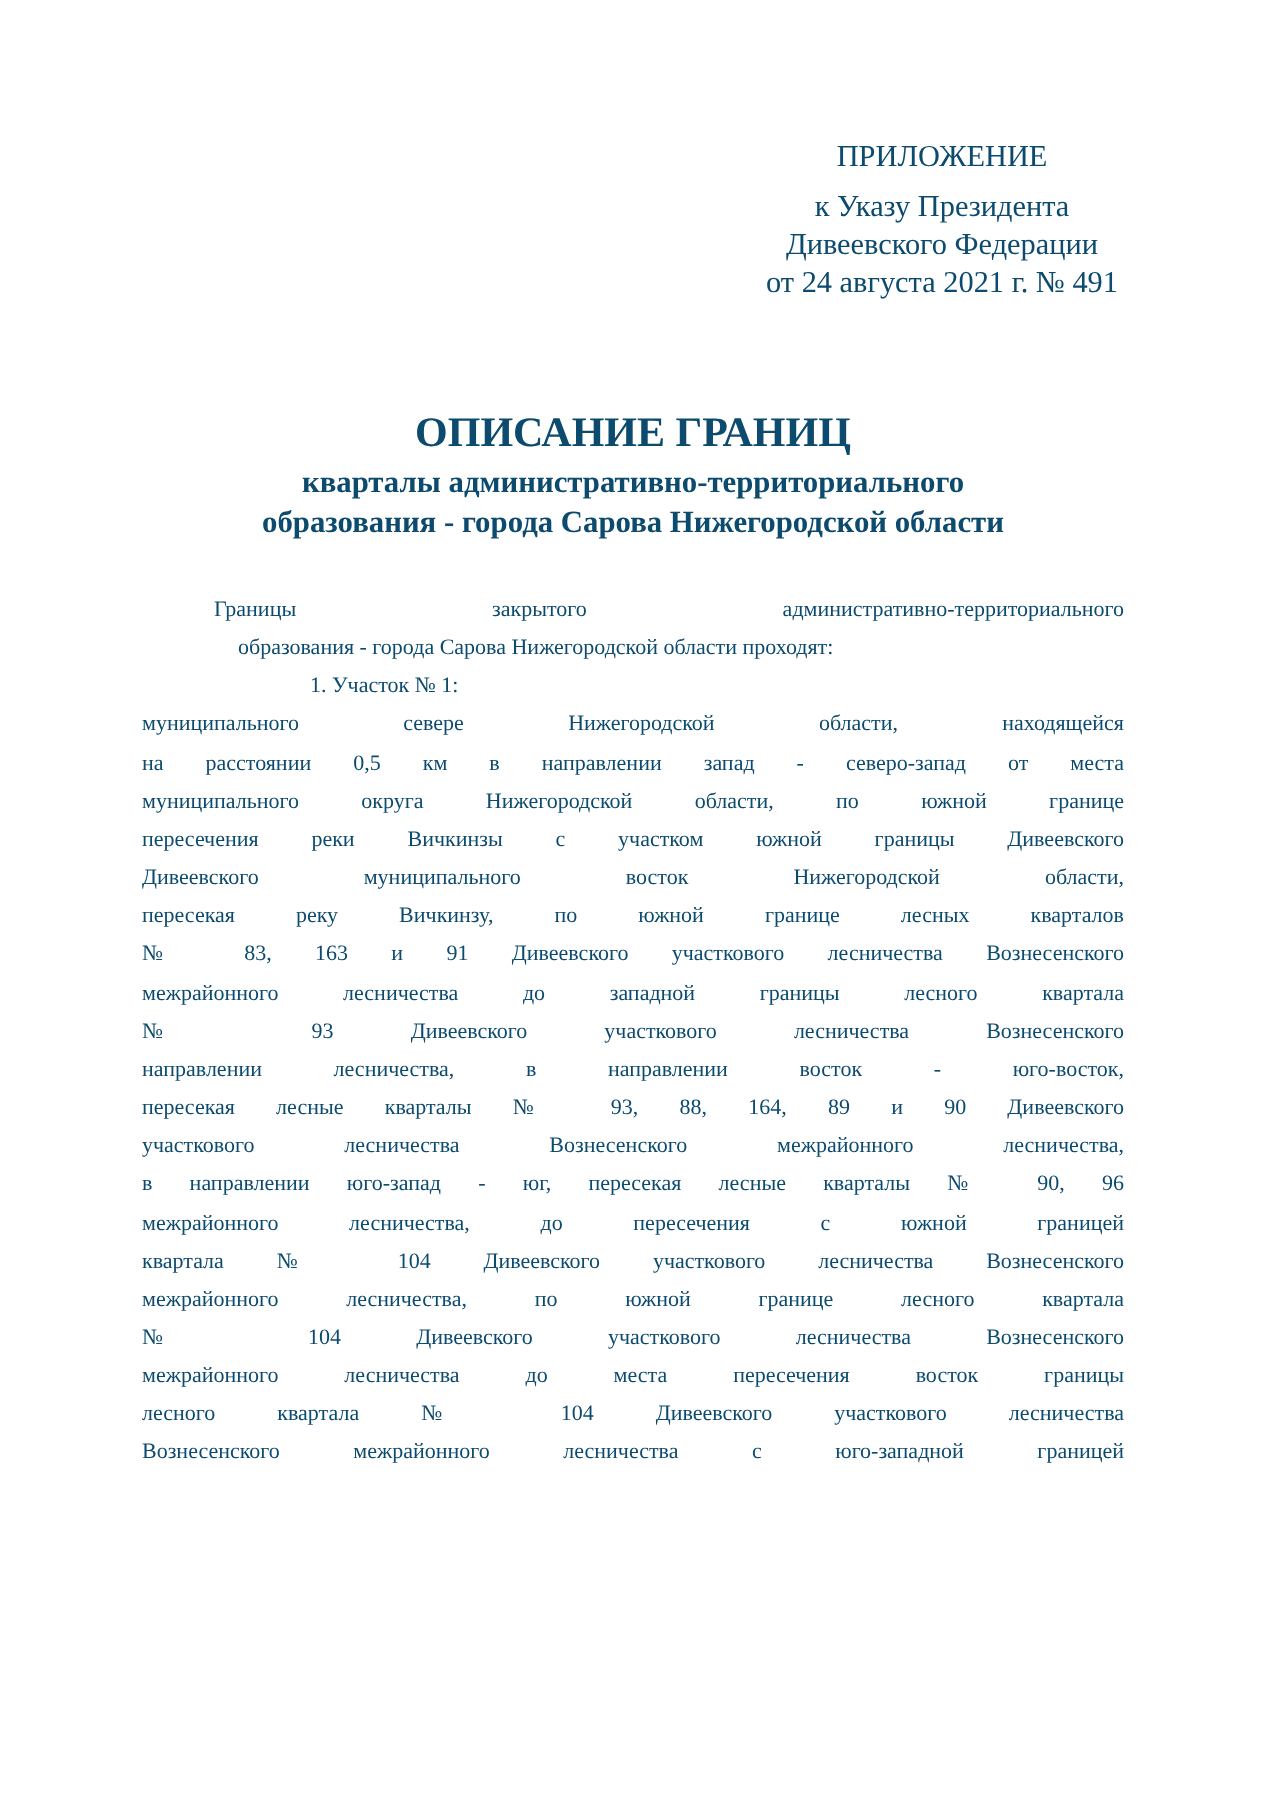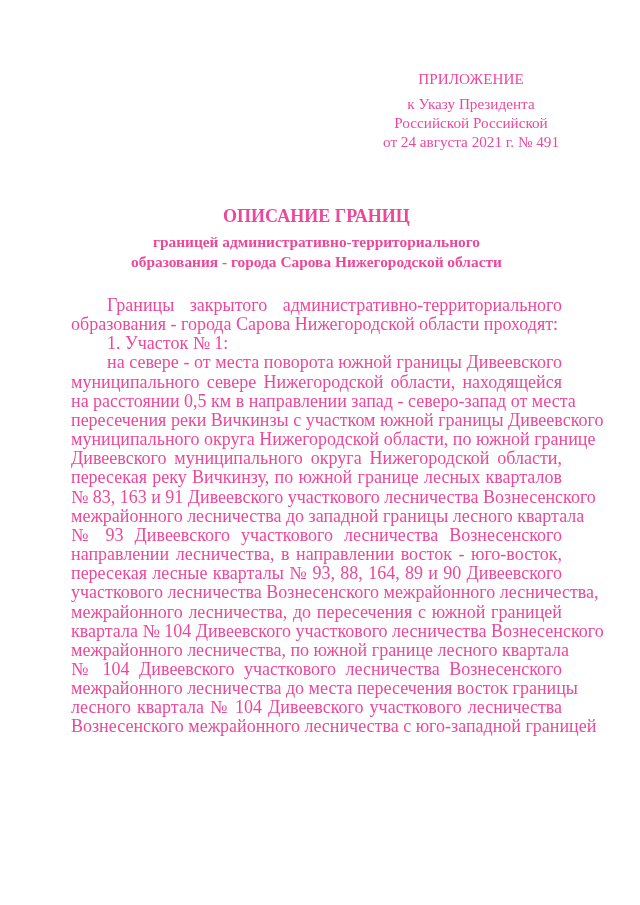--- a/index.html
+++ b/index.html
@@ -6,21 +6,21 @@
     margin: 0;
     padding: 0;
     background: #ffffff;
   }
   .page {
     position: relative;
     width: 640px;
     height: 905px;
     background: #ffffff;
     font-family: "Liberation Serif", "DejaVu Serif", serif;
-    color: #ec4899;
+    color: #0c4a6e;
     overflow: hidden;
   }
   
   .header-block {
     position: absolute;
     top: 69px;
     left: 371px;
     width: 200px;
     text-align: center;
     font-size: 15.2px;
@@ -30,91 +30,92 @@
     margin-bottom: 6px;
   }
   
   .doc-title {
     position: absolute;
     top: 206px;
     left: 71px;
     width: 491px;
     text-align: center;
     font-weight: bold;
-    font-size: 18px;
+    font-size: 21px;
     line-height: 20px;
   }
   .doc-subtitle {
     position: absolute;
     top: 232px;
     left: 71px;
     width: 491px;
     text-align: center;
     font-weight: bold;
     font-size: 15.4px;
     line-height: 19.5px;
   }
   
   .doc-body {
     position: absolute;
     top: 296px;
     left: 71px;
     width: 491px;
-    font-size: 18px;
+    font-size: 11px;
     line-height: 19.15px;
   }
   .doc-body .line {
     text-align: justify;
     text-align-last: justify;
     text-justify: inter-word;
     white-space: nowrap;
   }
   .doc-body .line.indent {
     text-indent: 36px;
   }
   .doc-body .line.noStretch {
     text-align-last: left;
+    margin-left: 48px;
   }
 </style>
 </head>
 <body>
 
 <div class="page">
 
   <div class="header-block">
     <div class="appendix-label">ПРИЛОЖЕНИЕ</div>
     <div class="hdr-line">к Указу Президента</div>
-    <div class="hdr-line">Российской Российской</div>
+    <div class="hdr-line">Дивеевского Федерации</div>
     <div class="hdr-line">от 24 августа 2021 г. № 491</div>
   </div>
 
   <div class="doc-title">ОПИСАНИЕ ГРАНИЦ</div>
 
   <div class="doc-subtitle">
-    <div>границей административно-территориального</div>
+    <div>кварталы административно-территориального</div>
     <div>образования - города Сарова Нижегородской области</div>
   </div>
 
   <div class="doc-body" id="doc-body">
       <div class="line indent">Границы закрытого административно-территориального</div>
       <div class="line noStretch">образования - города Сарова Нижегородской области проходят:</div>
       <div class="line indent noStretch">1. Участок № 1:</div>
-      <div class="line indent">на севере - от места поворота южной границы Дивеевского</div>
       <div class="line">муниципального севере Нижегородской области, находящейся</div>
       <div class="line">на расстоянии 0,5 км в направлении запад - северо-запад от места</div>
+      <div class="line">муниципального округа Нижегородской области, по южной границе</div>
       <div class="line">пересечения реки Вичкинзы с участком южной границы Дивеевского</div>
-      <div class="line">муниципального округа Нижегородской области, по южной границе</div>
-      <div class="line">Дивеевского муниципального округа Нижегородской области,</div>
+      <div class="line">Дивеевского муниципального восток Нижегородской области,</div>
       <div class="line">пересекая реку Вичкинзу, по южной границе лесных кварталов</div>
       <div class="line">№ 83, 163 и 91 Дивеевского участкового лесничества Вознесенского</div>
       <div class="line">межрайонного лесничества до западной границы лесного квартала</div>
       <div class="line">№ 93 Дивеевского участкового лесничества Вознесенского</div>
       <div class="line">направлении лесничества, в направлении восток - юго-восток,</div>
       <div class="line">пересекая лесные кварталы № 93, 88, 164, 89 и 90 Дивеевского</div>
       <div class="line">участкового лесничества Вознесенского межрайонного лесничества,</div>
+      <div class="line">в направлении юго-запад - юг, пересекая лесные кварталы № 90, 96</div>
       <div class="line">межрайонного лесничества, до пересечения с южной границей</div>
       <div class="line">квартала № 104 Дивеевского участкового лесничества Вознесенского</div>
       <div class="line">межрайонного лесничества, по южной границе лесного квартала</div>
       <div class="line">№ 104 Дивеевского участкового лесничества Вознесенского</div>
       <div class="line">межрайонного лесничества до места пересечения восток границы</div>
       <div class="line">лесного квартала № 104 Дивеевского участкового лесничества</div>
       <div class="line">Вознесенского межрайонного лесничества с юго-западной границей</div>
     </div>
 
 </div>

